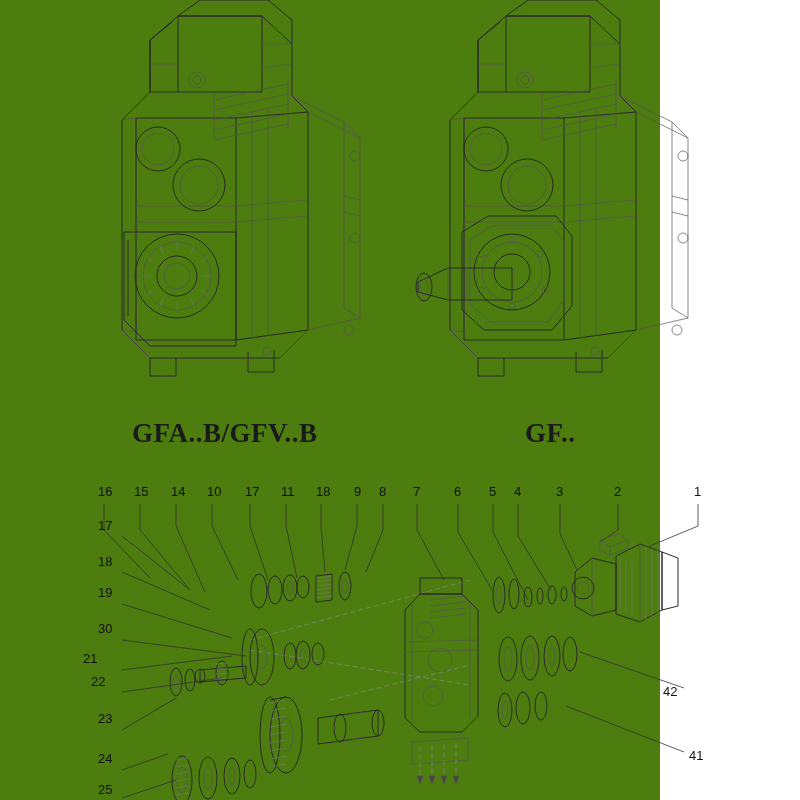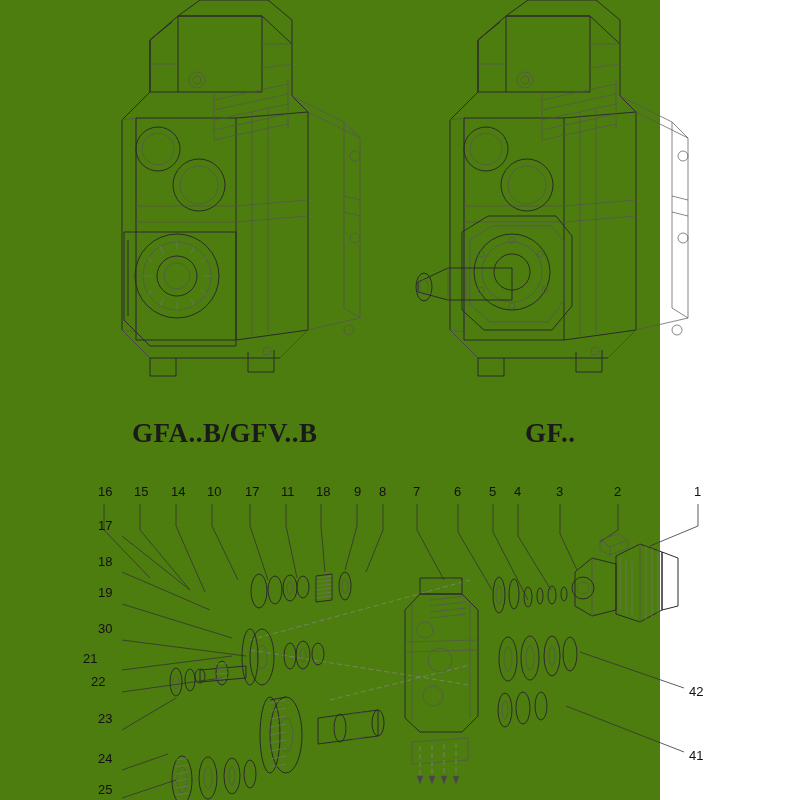--- a/index.html
+++ b/index.html
@@ -486,17 +486,17 @@
     <span class="callout-num" style="left:98px; top:518px;">17</span>
     <span class="callout-num" style="left:98px; top:554px;">18</span>
     <span class="callout-num" style="left:98px; top:585px;text-align:right;">19</span>
     <span class="callout-num" style="left:98px; top:621px;">30</span>
     <span class="callout-num" style="left:83px; top:651px;">21</span>
     <span class="callout-num" style="left:91px; top:674px;">22</span>
     <span class="callout-num" style="left:98px; top:711px;">23</span>
     <span class="callout-num" style="left:98px; top:751px;">24</span>
     <span class="callout-num" style="left:98px; top:782px;">25</span>
 
-    <span class="callout-num" style="left:689px; top:684px;">42</span>
+    <span class="callout-num" style="left:663px; top:684px;">42</span>
     <span class="callout-num" style="left:689px; top:748px;">41</span>
   </div>
 
 </div>
 
 </body></html>

